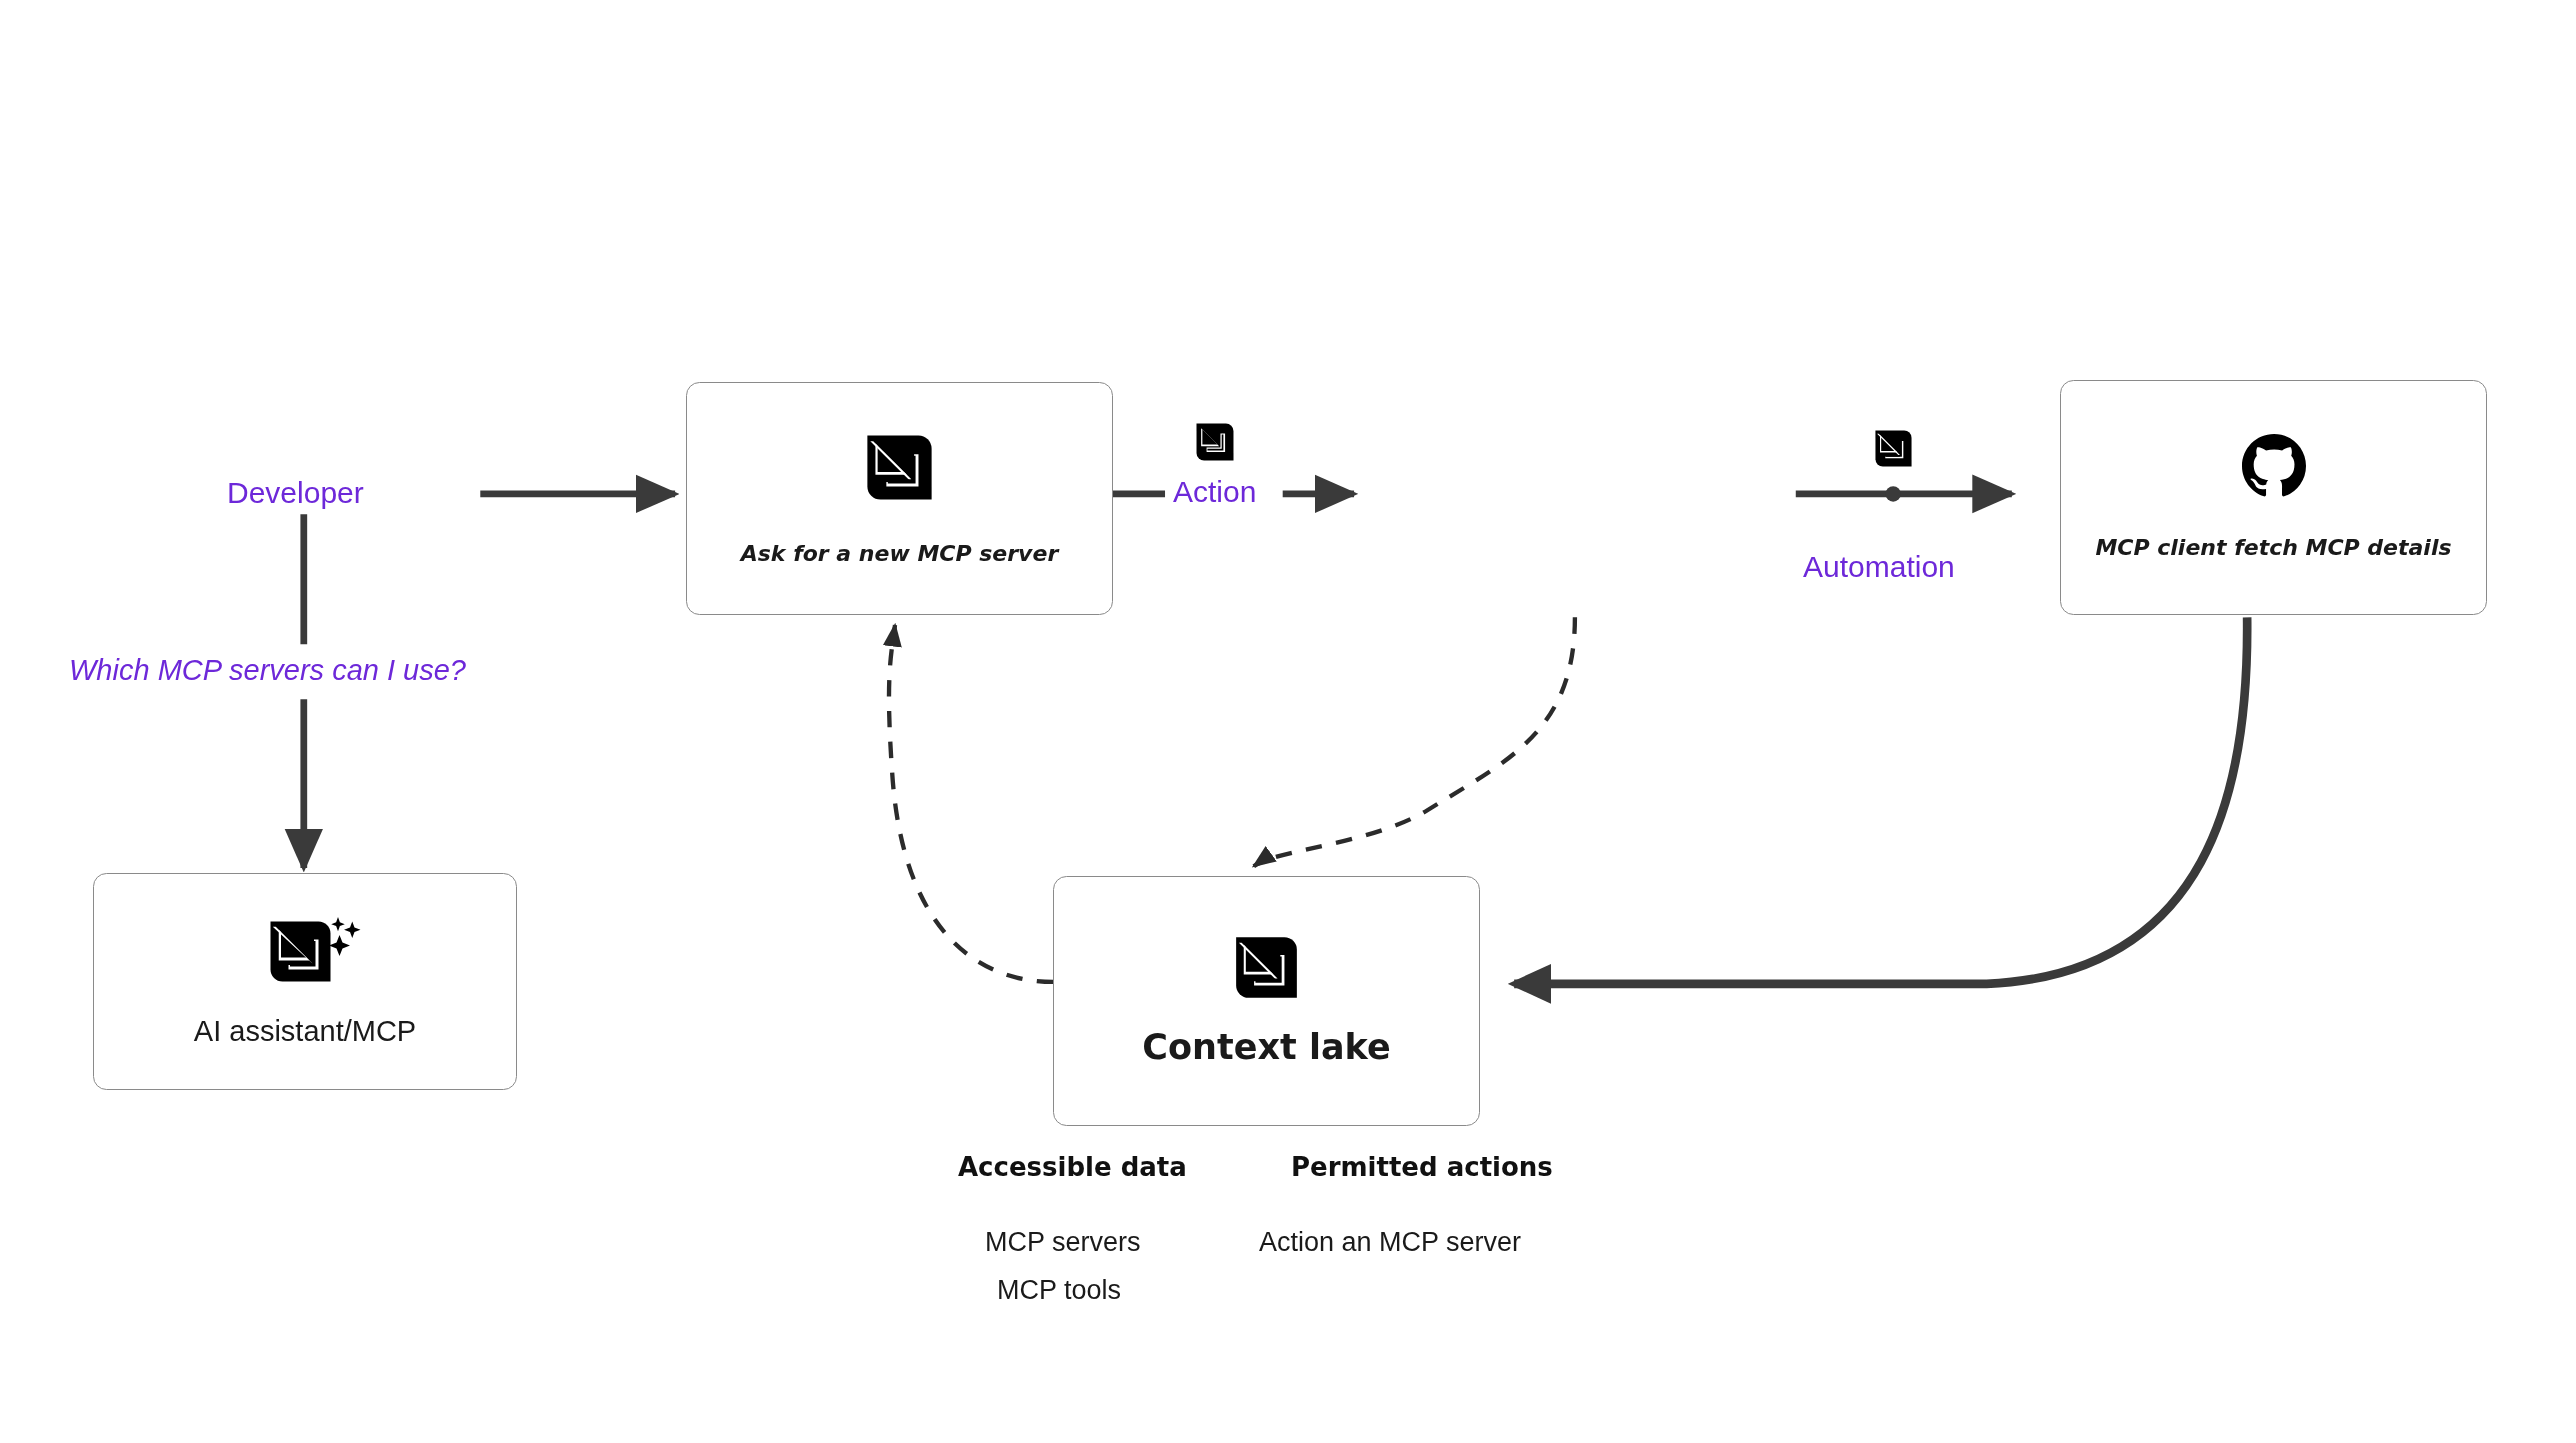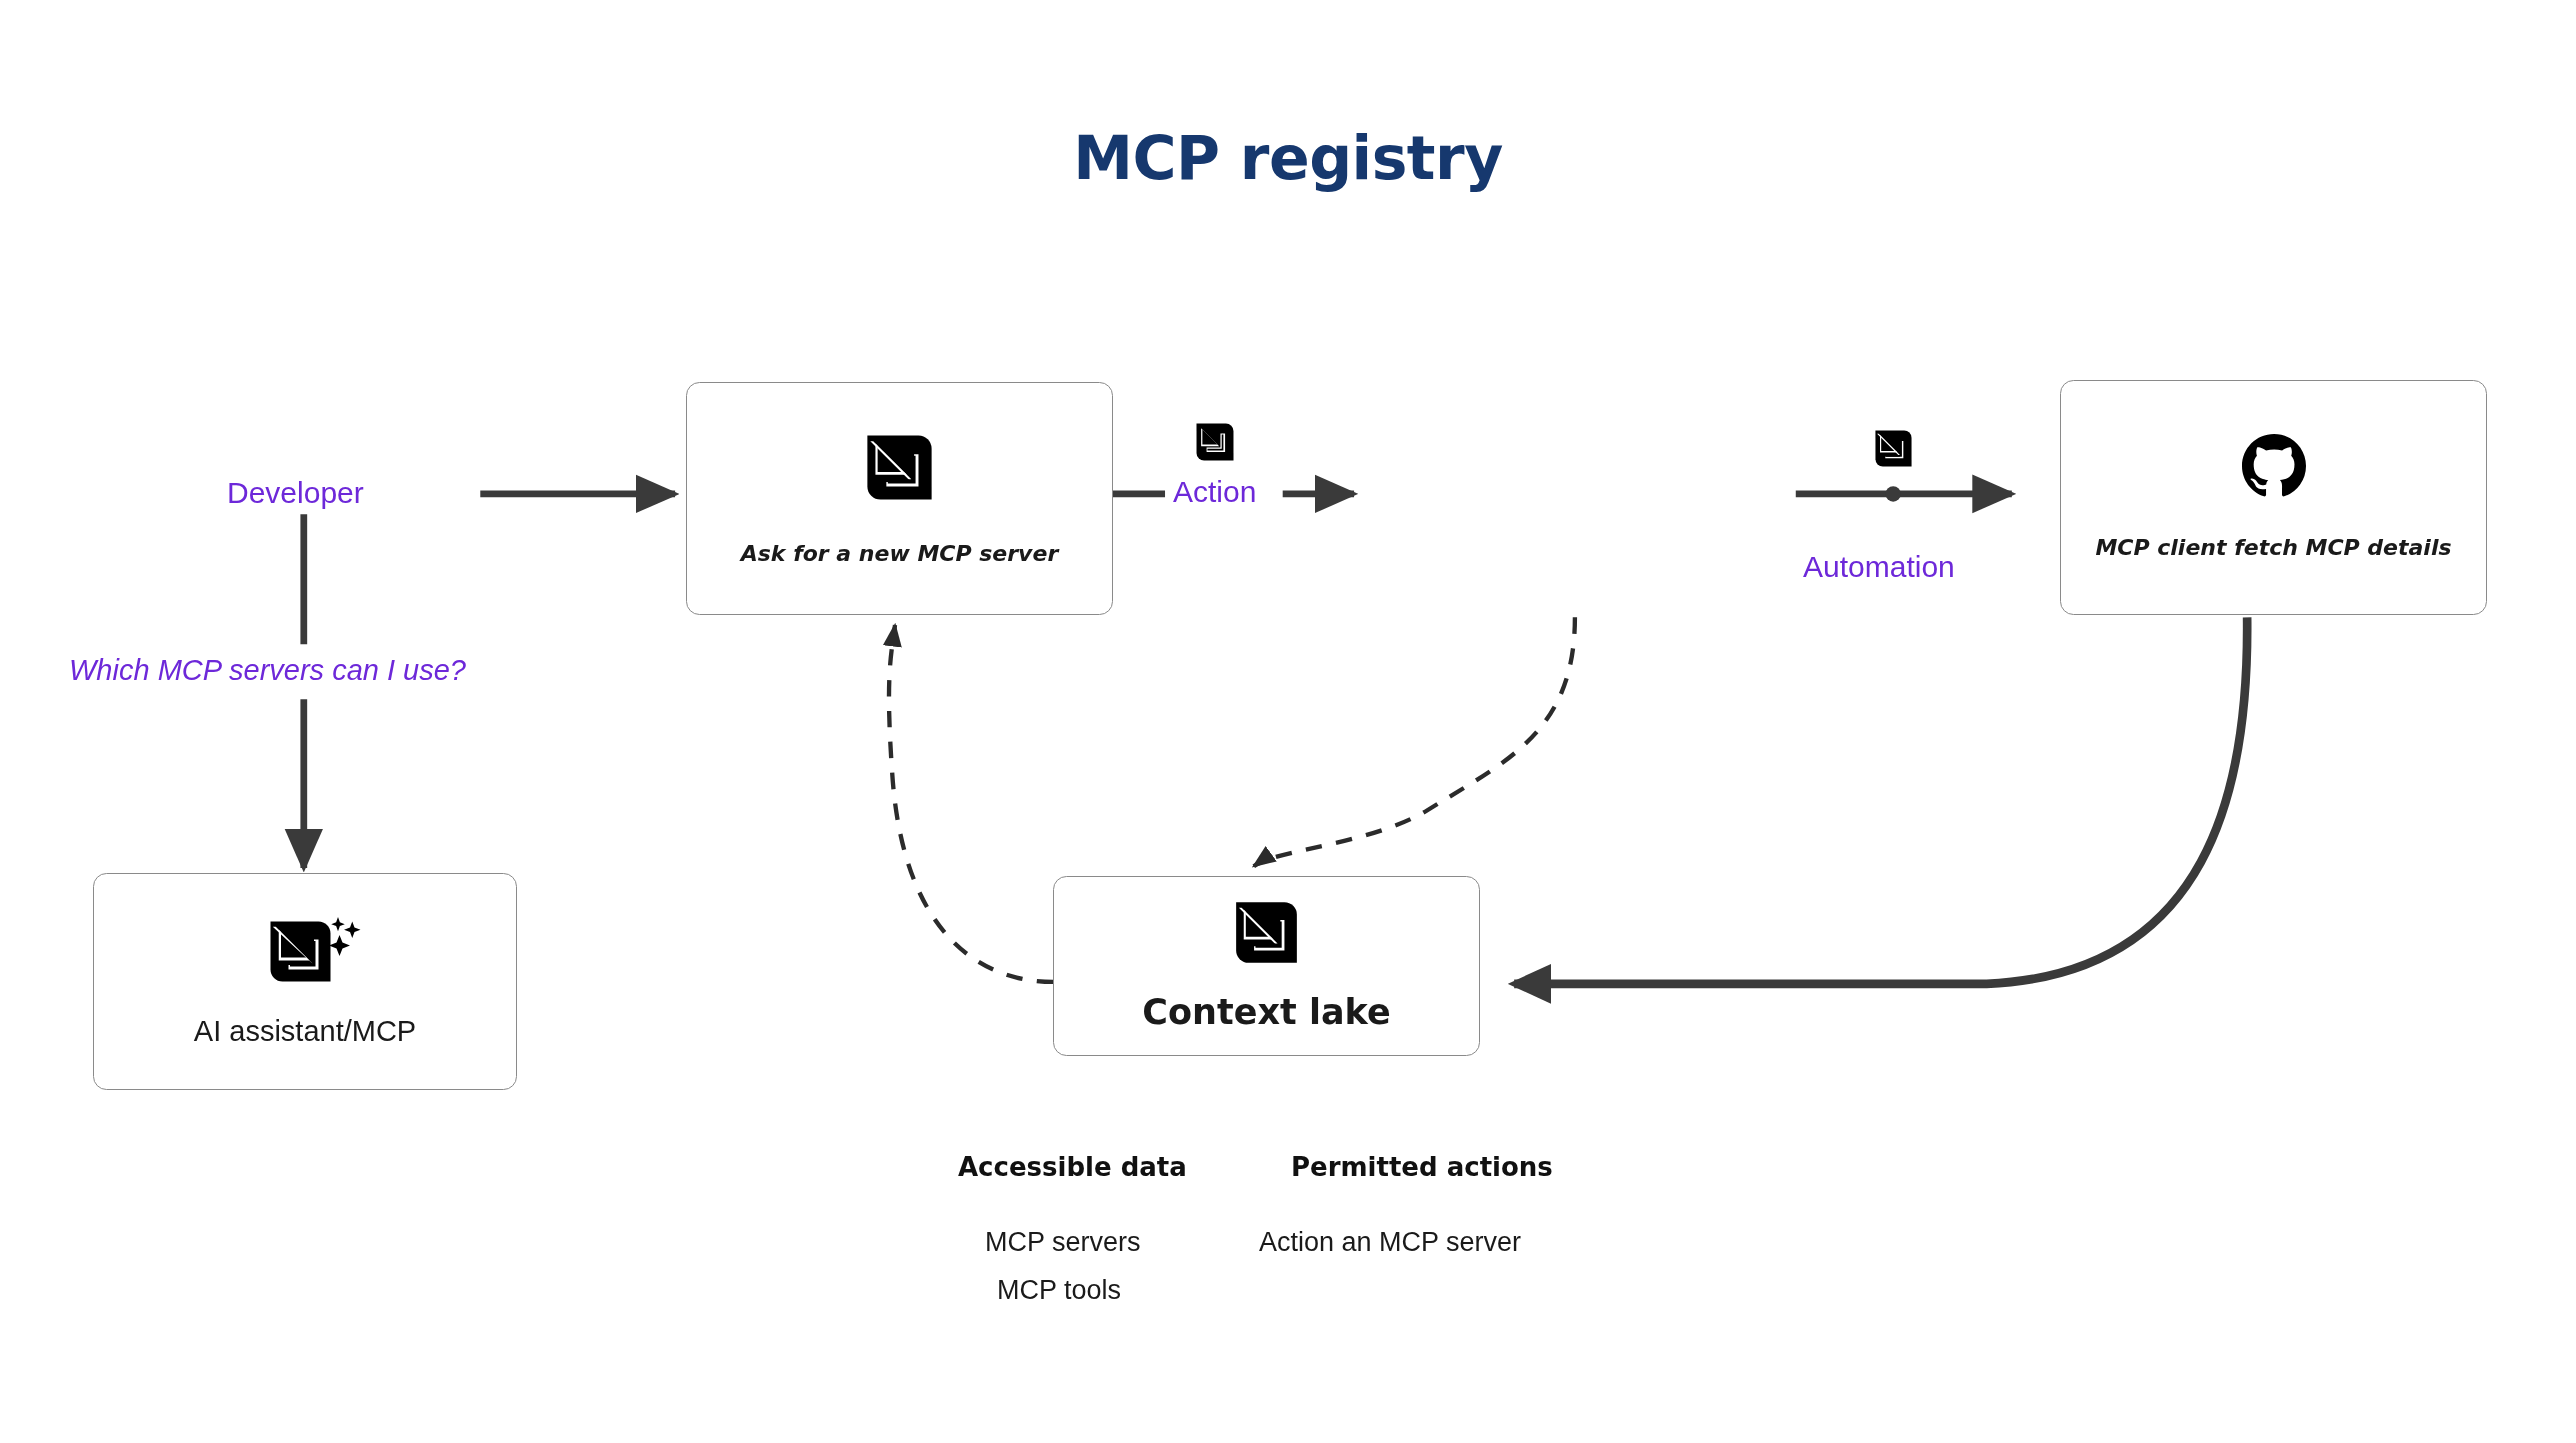--- a/index.html
+++ b/index.html
@@ -107,21 +107,20 @@
     pointer-events: none;
   }
 
   .icon-abs { position: absolute; }
 </style>
 </head>
 <body>
 
 <div id="canvas">
 
-  <div id="page-title">MCP registry</div>
 
   <svg id="edges" viewBox="0 0 2671 1497" xmlns="http://www.w3.org/2000/svg">
     <defs>
       <marker id="arrow-solid" viewBox="0 0 10 10" refX="9" refY="5" markerWidth="6.5" markerHeight="6.5" orient="auto-start-reverse">
         <path d="M 0 0.6 L 10 5 L 0 9.4 z" fill="#3a3a3a"></path>
       </marker>
       <marker id="arrow-thin" viewBox="0 0 10 10" refX="9" refY="5" markerWidth="5.5" markerHeight="5.5" orient="auto-start-reverse">
         <path d="M 0 1 L 10 5 L 0 9 z" fill="#2b2b2b"></path>
       </marker>
       <marker id="arrow-thick" viewBox="0 0 10 10" refX="8.5" refY="5" markerWidth="5" markerHeight="5" orient="auto-start-reverse">
@@ -222,21 +221,21 @@
   <div class="node" style="left:2020px; top:380px; width:427px; height:235px;margin-left:40px;">
     <span class="node-icon" style="margin-bottom:33px;">
       <svg viewBox="0 0 16 16" width="64" height="64" xmlns="http://www.w3.org/2000/svg">
         <path fill="#000000" d="M8 0C3.58 0 0 3.58 0 8c0 3.54 2.29 6.53 5.47 7.59.4.07.55-.17.55-.38
         0-.19-.01-.82-.01-1.49-2.01.37-2.53-.49-2.69-.94-.09-.23-.48-.94-.82-1.13-.28-.15-.68-.52-.01-.53.63-.01 1.08.58 1.23.82.72 1.21 1.87.87 2.33.66.07-.52.28-.87.51-1.07-1.78-.2-3.64-.89-3.64-3.95 0-.87.31-1.59.82-2.15-.08-.2-.36-1.02.08-2.12 0 0 .67-.21 2.2.82.64-.18 1.32-.27 2-.27s1.36.09 2 .27c1.53-1.04 2.2-.82 2.2-.82.44 1.1.16 1.92.08 2.12.51.56.82 1.27.82 2.15 0 3.07-1.87 3.75-3.65 3.95.29.25.54.73.54 1.48 0 1.07-.01 1.93-.01 2.2 0 .21.15.46.55.38A8.01 8.01 0 0 0 16 8c0-4.42-3.58-8-8-8z"></path>
       </svg>
     </span>
     <span class="node-label label-bold-italic">MCP client fetch MCP details</span>
   </div>
 
-  <div class="node" style="left:1053px; top:876px; width:427px; height:180px;">
+  <div class="node" style="left:1053px; top:876px; width:427px; height:250px;">
     <span class="node-icon" style="margin-bottom:21px;">
       <svg viewBox="0 0 100 100" width="69" height="69" xmlns="http://www.w3.org/2000/svg">
         <path d="M6 6 H76 A18 18 0 0 1 94 24 V94 H24 A18 18 0 0 1 6 76 Z" fill="#000000"></path>
         <path d="M17 17 L17 60 L60 60 Z" fill="#ffffff"></path>
         <path d="M20 20 L20 56 L56 56 Z" fill="#000000"></path>
         <path d="M14 14 L70 70 L70 32 L76 32 L76 76 L32 76 L32 70 L66 70 L10 14 Z" fill="#ffffff"></path>
         <path d="M72 34 L72 72 L34 72 L34 66 L66 66 L66 34 Z" fill="#000000"></path>
       </svg>
     </span>
     <span class="node-label label-bold-big">Context lake</span>

